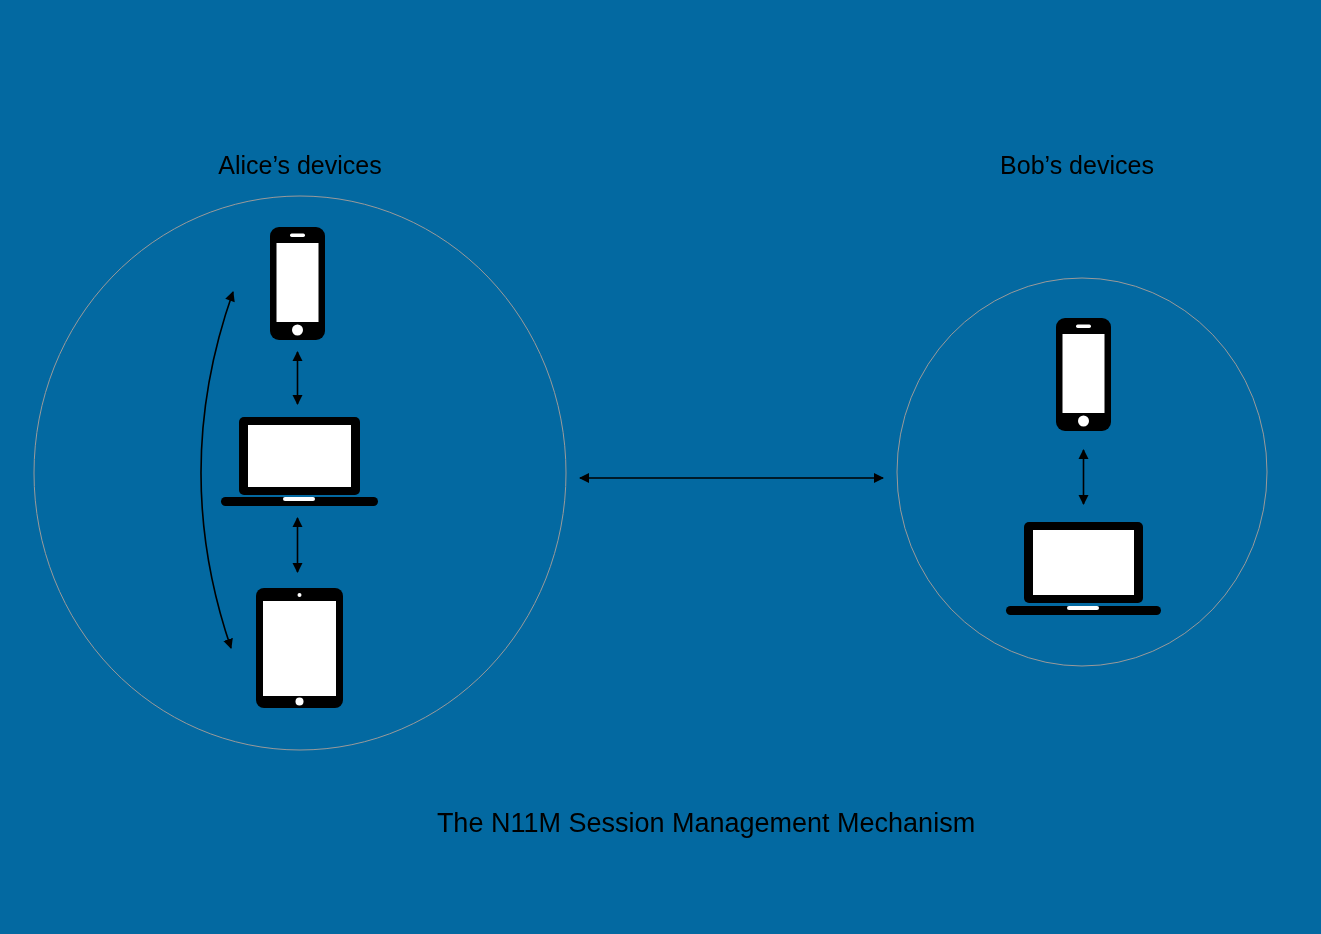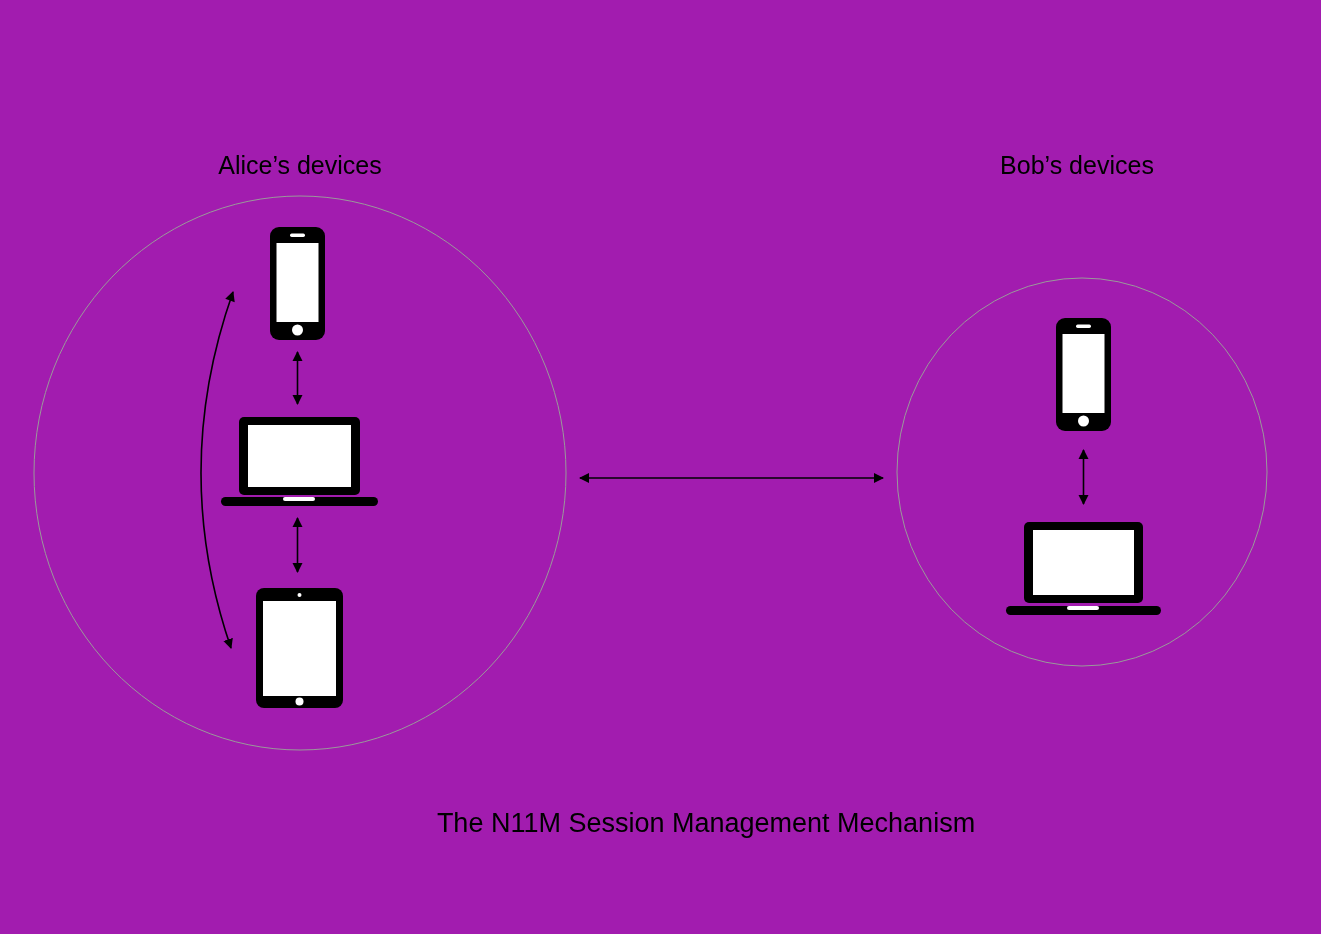--- a/index.html
+++ b/index.html
@@ -4,21 +4,21 @@
 <style>
   html, body {
     margin: 0;
     padding: 0;
     background: #ffffff;
   }
   .canvas {
     position: relative;
     width: 1321px;
     height: 934px;
-    background: #a21caf;
+    background: #0369a1;
     overflow: hidden;
     font-family: "Liberation Sans", sans-serif;
   }
   svg text {
     font-family: "Liberation Sans", sans-serif;
     fill: #000000;
   }
   .group-label {
     font-size: 25px;
   }

